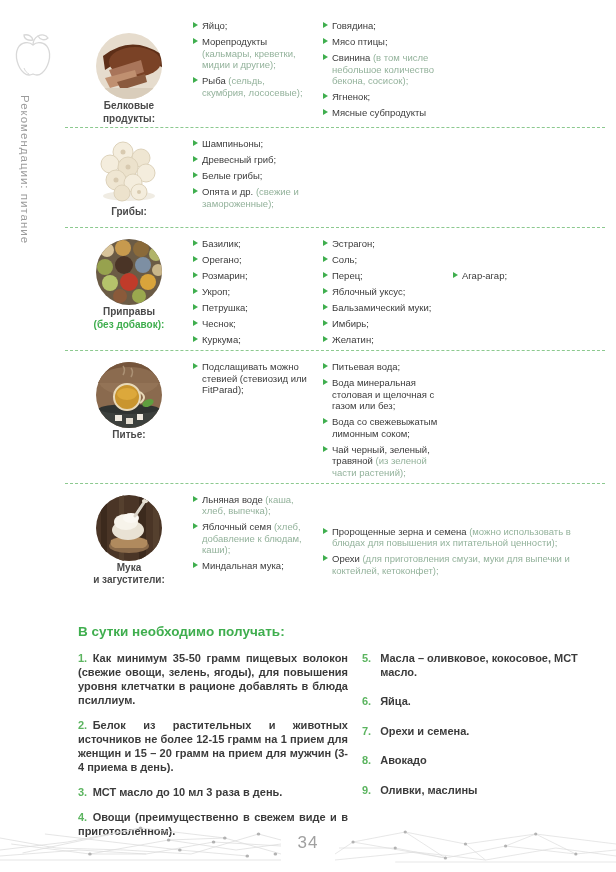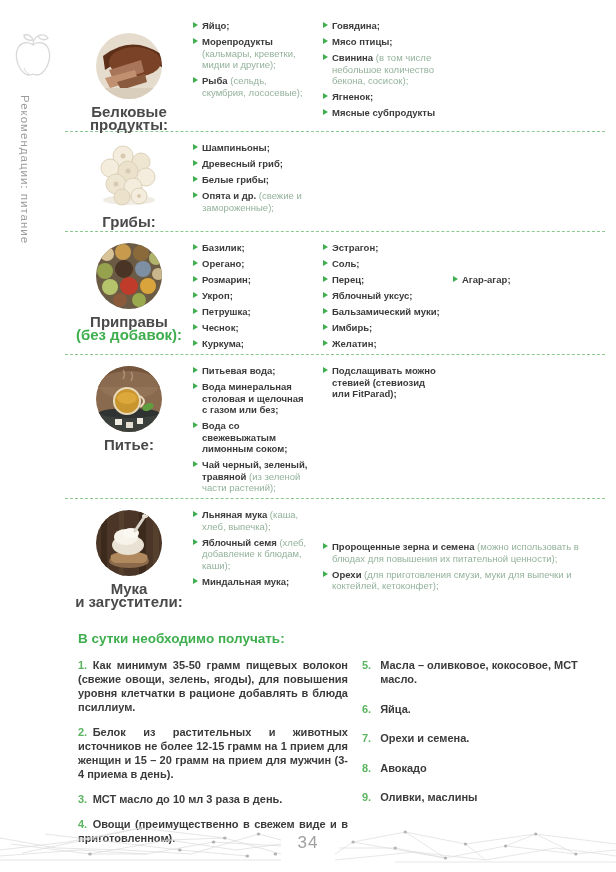--- a/index.html
+++ b/index.html
@@ -16,36 +16,36 @@
 
   .cat-row{box-sizing:border-box;display:flex;padding-top:10px;border-bottom:1px dashed #8cc98f;}
   .cat-row:first-child{padding-top:20px;}
   .cat-row:last-child{border-bottom:none;}
   .r1{min-height:128px;} .r2{min-height:100px;} .r3{min-height:114px;} .r4{min-height:120px;} .r5{min-height:130px;}
 
   .cat-left{width:128px;display:flex;flex-direction:column;align-items:center;flex-shrink:0;}
   .cat-row:first-child .cat-photo{margin-top:12px;}
   .cat-photo{width:68px;height:68px;}
   .cat-photo svg{display:block;}
-  .cat-label{margin-top:6px;text-align:center;font-size:15px;line-height:12.5px;font-weight:700;color:#4a4a4a;}
+  .cat-label{text-align:center;font-size:10px;line-height:12.5px;font-weight:700;color:#4a4a4a;}
   .label-green{color:#3fae4e;}
 
   .cat-cols{display:flex;flex:1;}
   .cat-col{width:130px;box-sizing:border-box;padding-right:12px;flex-shrink:0;}
   .cat-col:last-child{width:auto;flex:1;padding-right:2px;margin-top:32px;}
 
   .item{display:flex;margin-bottom:4.5px;}
   .tri{width:0;height:0;border-left:5px solid #3fae4e;border-top:3.5px solid transparent;
        border-bottom:3.5px solid transparent;margin:2px 4px 0 0;flex-shrink:0;}
   .item-text{font-size:9.5px;line-height:11.5px;}
-  .item-text b{font-weight:700;color:#3b3b3b;}
+  .item-text b{font-weight:400;color:#3b3b3b;}
   .note{color:#93b29b;font-weight:400;}
 
   
-  .daily-head{margin:2px 0 12px 13px;font-size:13.5px;font-weight:700;color:#3fae4e;}
+  .daily-head{margin:10px 0 12px 13px;font-size:13.5px;font-weight:700;color:#3fae4e;}
   .daily-wrap{display:flex;margin-left:13px;}
   .daily-left{width:270px;flex-shrink:0;}
   .daily-right{flex:1;padding-left:14px;}
   .daily-p{margin:0 0 11px;font-size:11px;line-height:14px;font-weight:700;color:#3b3b3b;text-align:justify;}
   .dnum{color:#5bb45f;font-weight:700;}
   .daily-r{display:flex;gap:9px;margin:0 0 15.5px;font-size:11px;line-height:14px;font-weight:700;color:#3b3b3b;}
 
   
   .footer{position:absolute;left:0;right:0;bottom:6px;display:flex;align-items:center;}
   .fdeco{flex:1;height:46px;}
@@ -313,39 +313,39 @@
   </svg>
 </div>
             <div class="cat-label">
               <div>Питье:</div>
             </div>
           </div>
           <div class="cat-cols">
             <div class="cat-col">
               <div class="item">
                 <span class="tri"></span>
+                <span class="item-text"><b>Подслащивать можно стевией (стевиозид или FitParad);</b></span>
+              </div>
+            </div>
+            <div class="cat-col">
+              <div class="item">
+                <span class="tri"></span>
                 <span class="item-text"><b>Питьевая вода;</b></span>
               </div>
               <div class="item">
                 <span class="tri"></span>
                 <span class="item-text"><b>Вода минеральная столовая и щелочная с газом или без;</b></span>
               </div>
               <div class="item">
                 <span class="tri"></span>
                 <span class="item-text"><b>Вода со свежевыжатым лимонным соком;</b></span>
               </div>
               <div class="item">
                 <span class="tri"></span>
                 <span class="item-text"><b>Чай черный, зеленый, травяной</b><span class="note"> (из зеленой части растений);</span></span>
-              </div>
-            </div>
-            <div class="cat-col">
-              <div class="item">
-                <span class="tri"></span>
-                <span class="item-text"><b>Подслащивать можно стевией (стевиозид или FitParad);</b></span>
               </div>
             </div>
             <div class="cat-col"></div>
           </div>
         </div>
         <div class="cat-row r5">
           <div class="cat-left">
             <div class="cat-photo">
   <svg viewBox="0 0 68 68" width="68" height="68">
     <defs>
@@ -371,21 +371,21 @@
 </div>
             <div class="cat-label">
               <div>Мука</div>
               <div>и загустители:</div>
             </div>
           </div>
           <div class="cat-cols">
             <div class="cat-col">
               <div class="item">
                 <span class="tri"></span>
-                <span class="item-text"><b>Льняная мука</b><span class="note"> (каша, хлеб, выпечка);</span></span>
+                <span class="item-text"><b>Льняная воде</b><span class="note"> (каша, хлеб, выпечка);</span></span>
               </div>
               <div class="item">
                 <span class="tri"></span>
                 <span class="item-text"><b>Яблочный семя</b><span class="note"> (хлеб, добавление к блюдам, каши);</span></span>
               </div>
               <div class="item">
                 <span class="tri"></span>
                 <span class="item-text"><b>Миндальная мука;</b></span>
               </div>
             </div>

